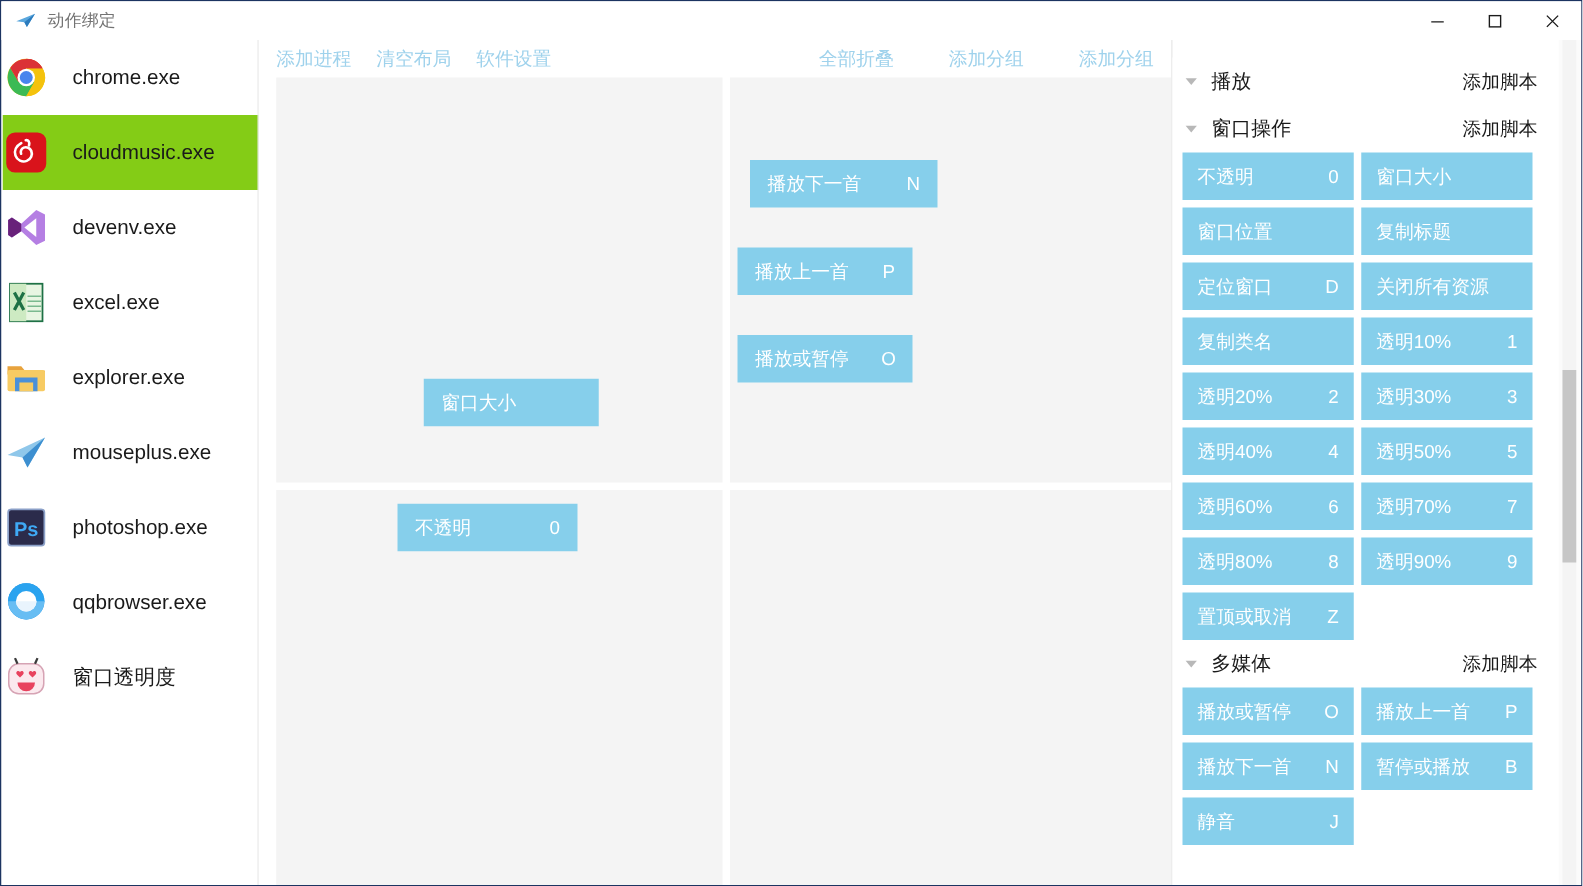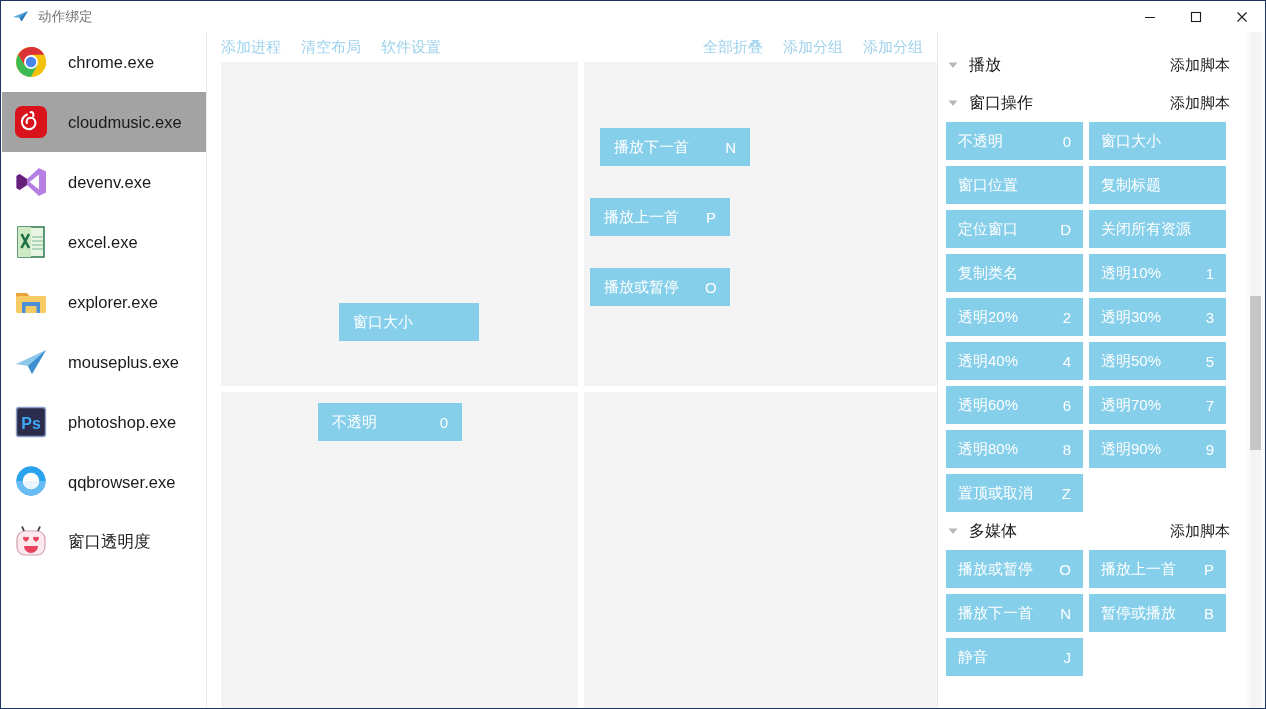--- a/index.html
+++ b/index.html
@@ -45,23 +45,22 @@
   
   .sidebar {
     position: absolute; left: 1px; top: 31px;
     width: 205px; height: 677px;
     background: #ffffff;
     overflow: hidden;
   }
   .side-item {
     height: 60px;
     display: flex; align-items: center;
-    padding-left: 10px;
-  }
-  .side-item.selected { background: #a3a3a3; }
+  }
+  .side-item.selected { background: #84cc16; }
   .side-ico {
     width: 38px; height: 38px;
     display: flex; align-items: center; justify-content: center;
     flex: 0 0 38px;
   }
   .side-label {
     margin-left: 18px;
     font-size: 16.5px; color: #1a1a1a;
     white-space: nowrap;
   }
@@ -80,21 +79,21 @@
     height: 30px;
     display: flex; align-items: center;
     padding: 0 14px 0 14px;
     position: relative;
   }
   .tool-link {
     font-size: 15px; color: #9fd2ec;
     margin-right: 20px;
     white-space: nowrap;
   }
-  .tool-right { margin-left: auto; display: flex; }
+  .tool-right { margin-left: auto; display: flex; gap: 24px; }
   .tool-right .tool-link:last-child { margin-right: 0; }
 
   .canvas {
     position: absolute; left: 14px; top: 30px;
     width: 716px; height: 647px;
   }
   .grid-row { display: flex; gap: 6px; }
   .grid-cell {
     background: #f4f4f4;
     position: relative;

